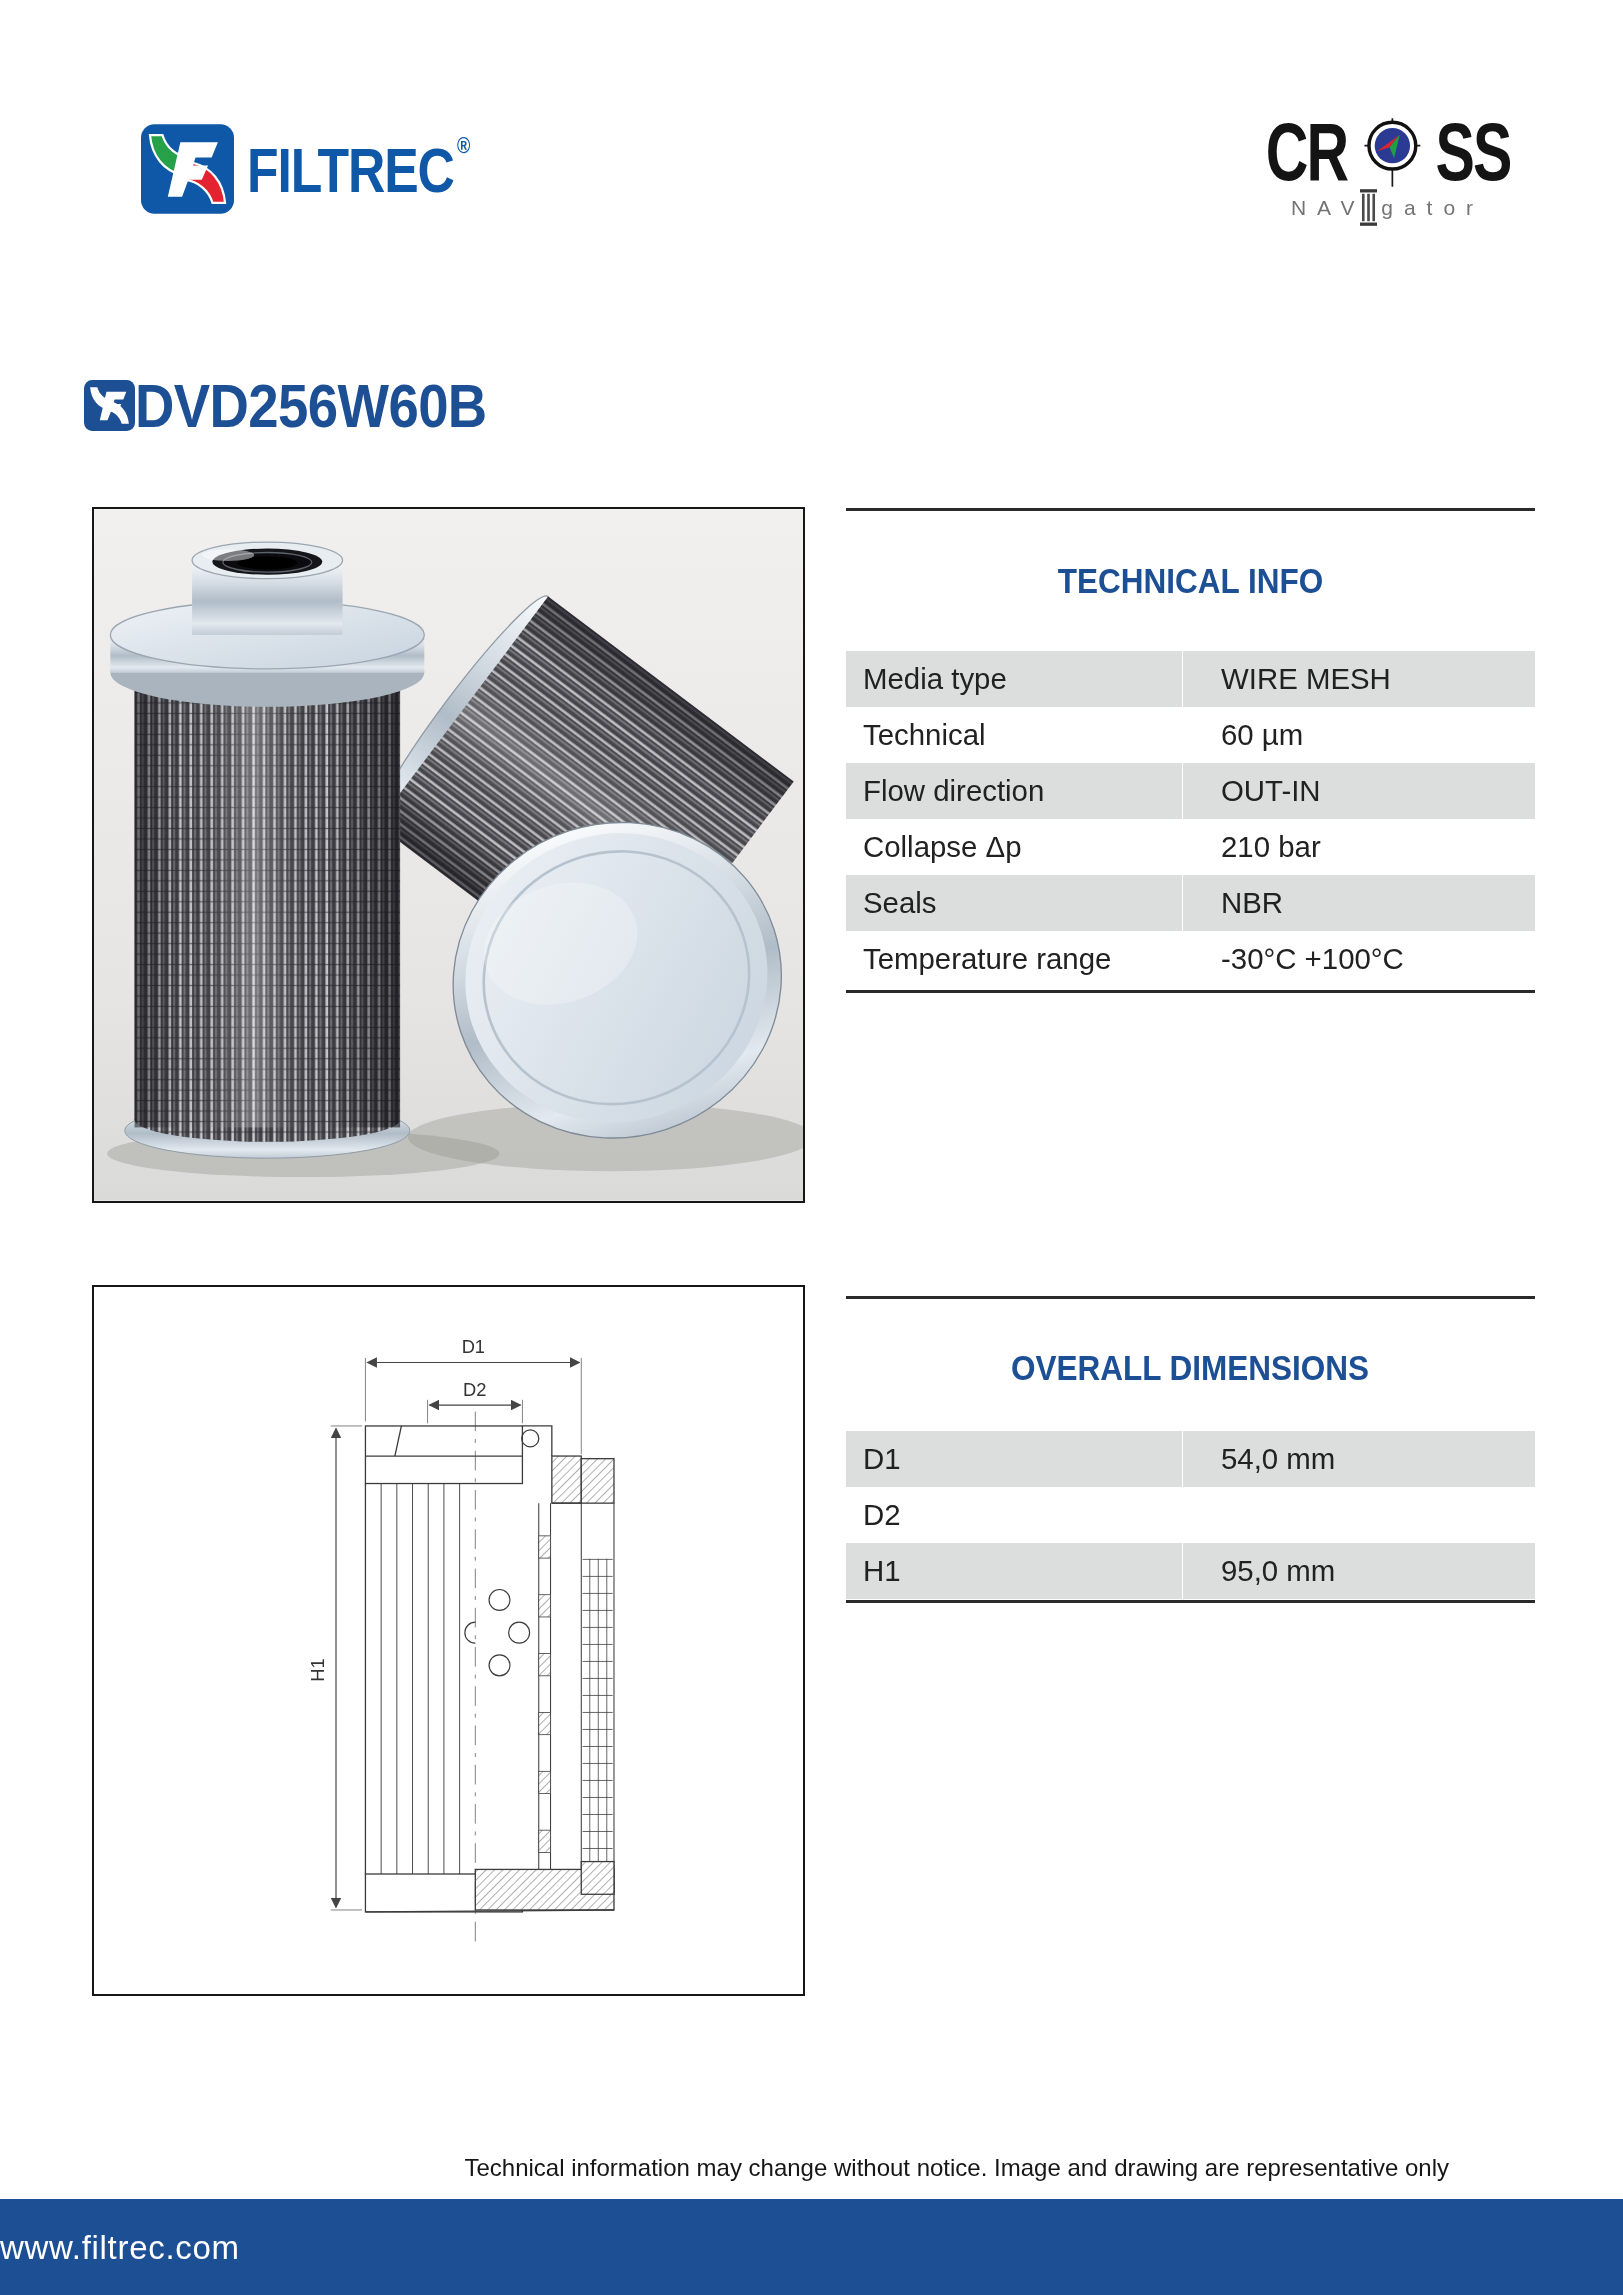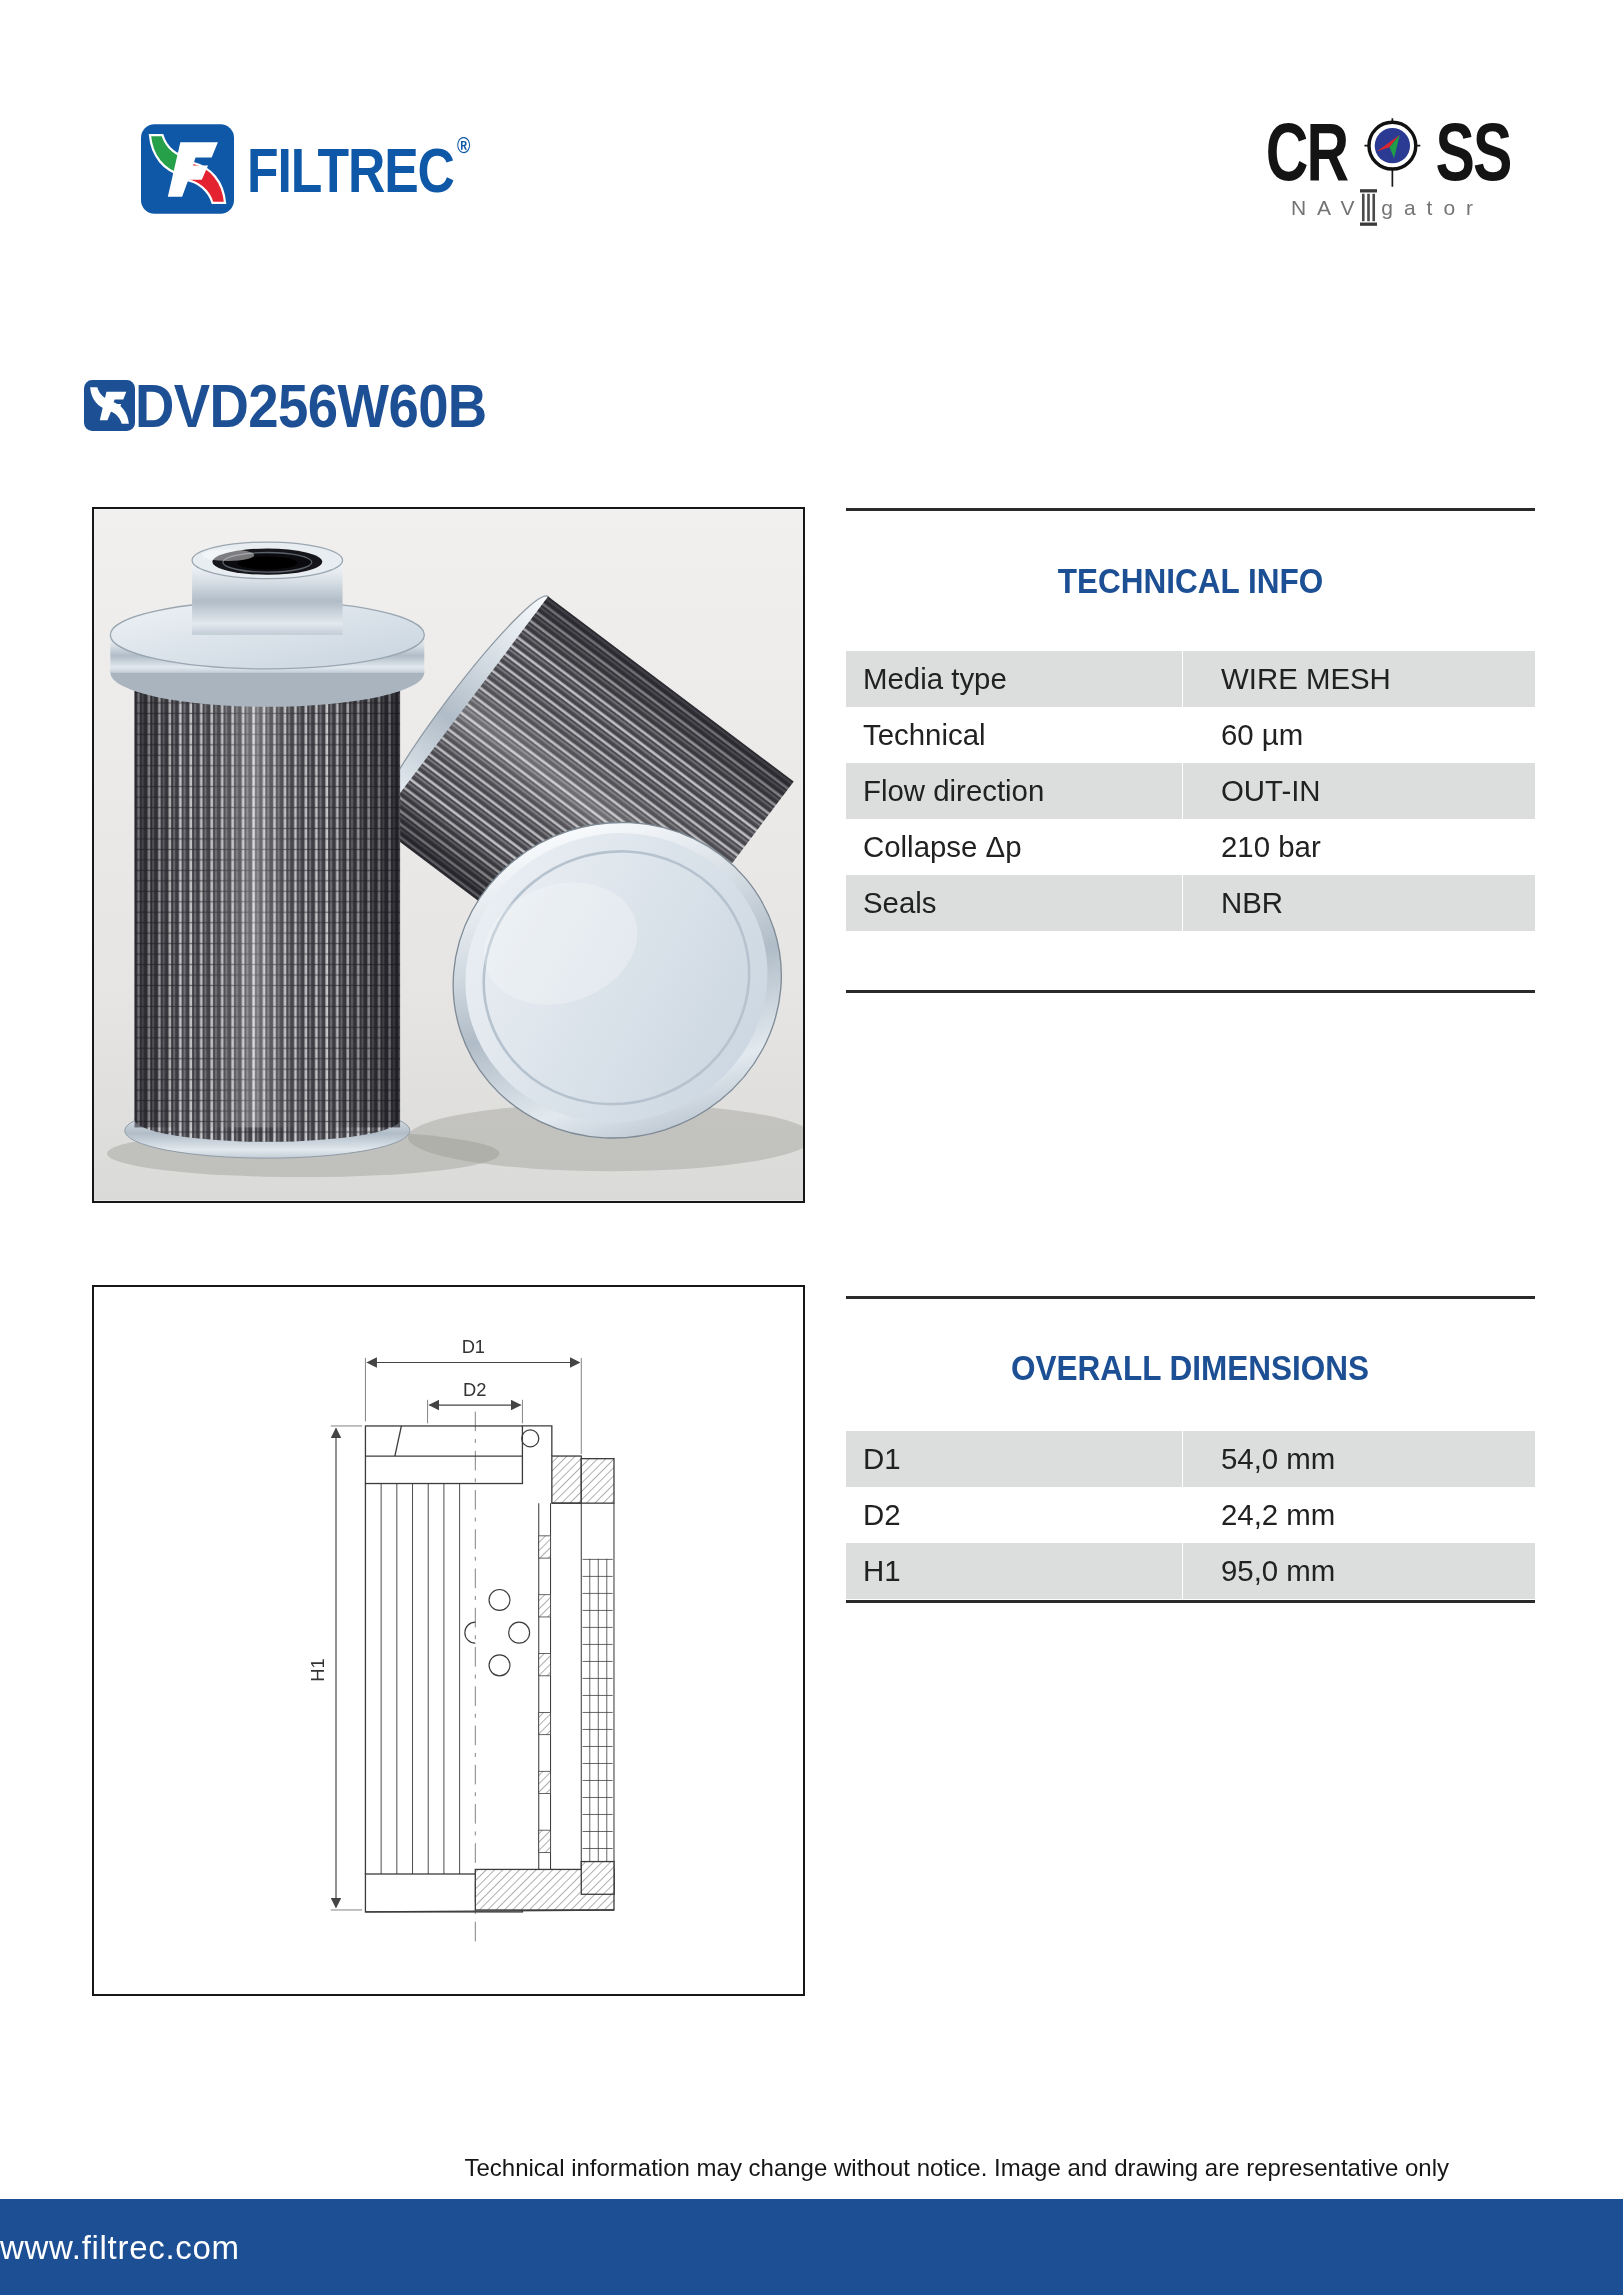--- a/index.html
+++ b/index.html
@@ -201,20 +201,24 @@
         <div class="c1">Flow direction</div>
         <div class="c2">OUT-IN</div>
       </div>
     <div class="trow">
         <div class="c1">Collapse Δp</div>
         <div class="c2">210 bar</div>
       </div>
     <div class="trow">
         <div class="c1">Seals</div>
         <div class="c2">NBR</div>
+      </div>
+    <div class="trow">
+        <div class="c1">Temperature range</div>
+        <div class="c2">-30°C +100°C</div>
       </div>
   </div>
   <div class="rule" style="top:990px;"></div>
 
   <div class="frame" id="drawing-box">
     <svg viewBox="0 0 1084 1080">
       <defs>
         <pattern id="hatch" width="9" height="9" patternUnits="userSpaceOnUse" patternTransform="rotate(45)">
           <rect width="9" height="9" fill="#ffffff"></rect>
           <line x1="0" y1="0" x2="0" y2="9" stroke="#666" stroke-width="1.6"></line>
@@ -309,21 +313,20 @@
 
   <div class="rule" style="top:1296px;"></div>
   <div class="sec-header" style="top:1348px;"><span>OVERALL DIMENSIONS</span></div>
   <div class="dtable" style="top:1431px;">
     <div class="trow">
         <div class="c1">D1</div>
         <div class="c2">54,0 mm</div>
       </div>
     <div class="trow">
         <div class="c1">D2</div>
-        <div class="c2">24,2 mm</div>
       </div>
     <div class="trow">
         <div class="c1">H1</div>
         <div class="c2">95,0 mm</div>
       </div>
   </div>
   <div class="rule" style="top:1600px;"></div>
 
   <div class="disclaimer">Technical information may change without notice. Image and drawing are representative only</div>
   <div class="footer-bar">

